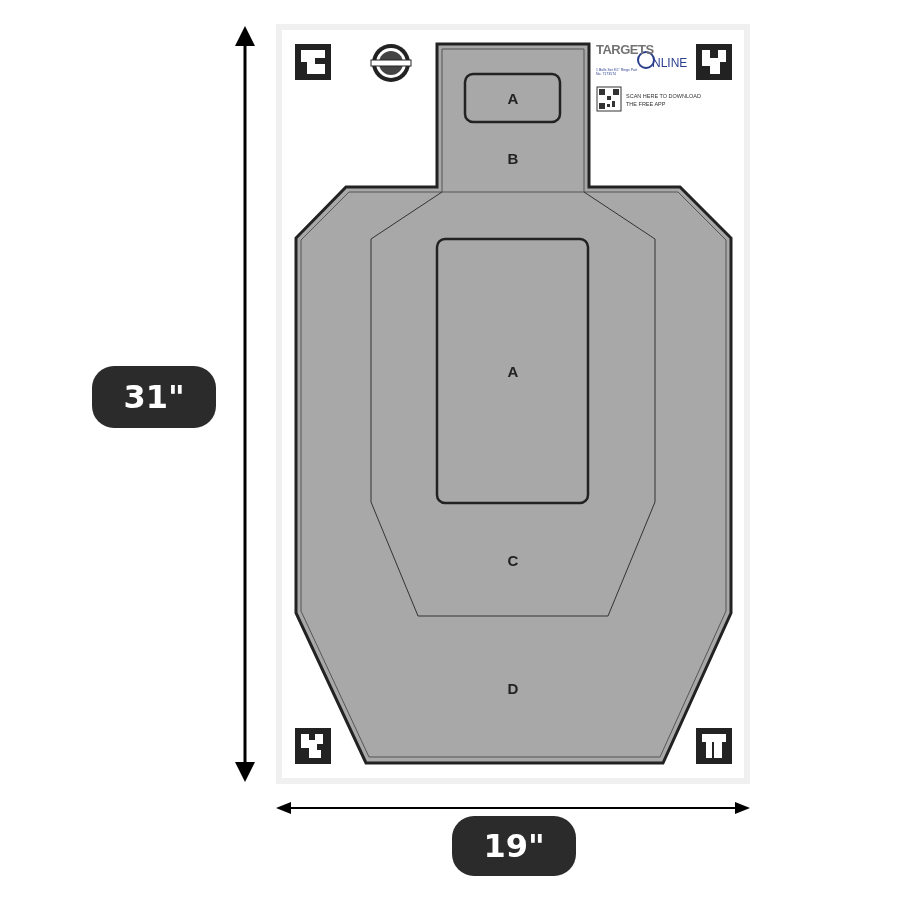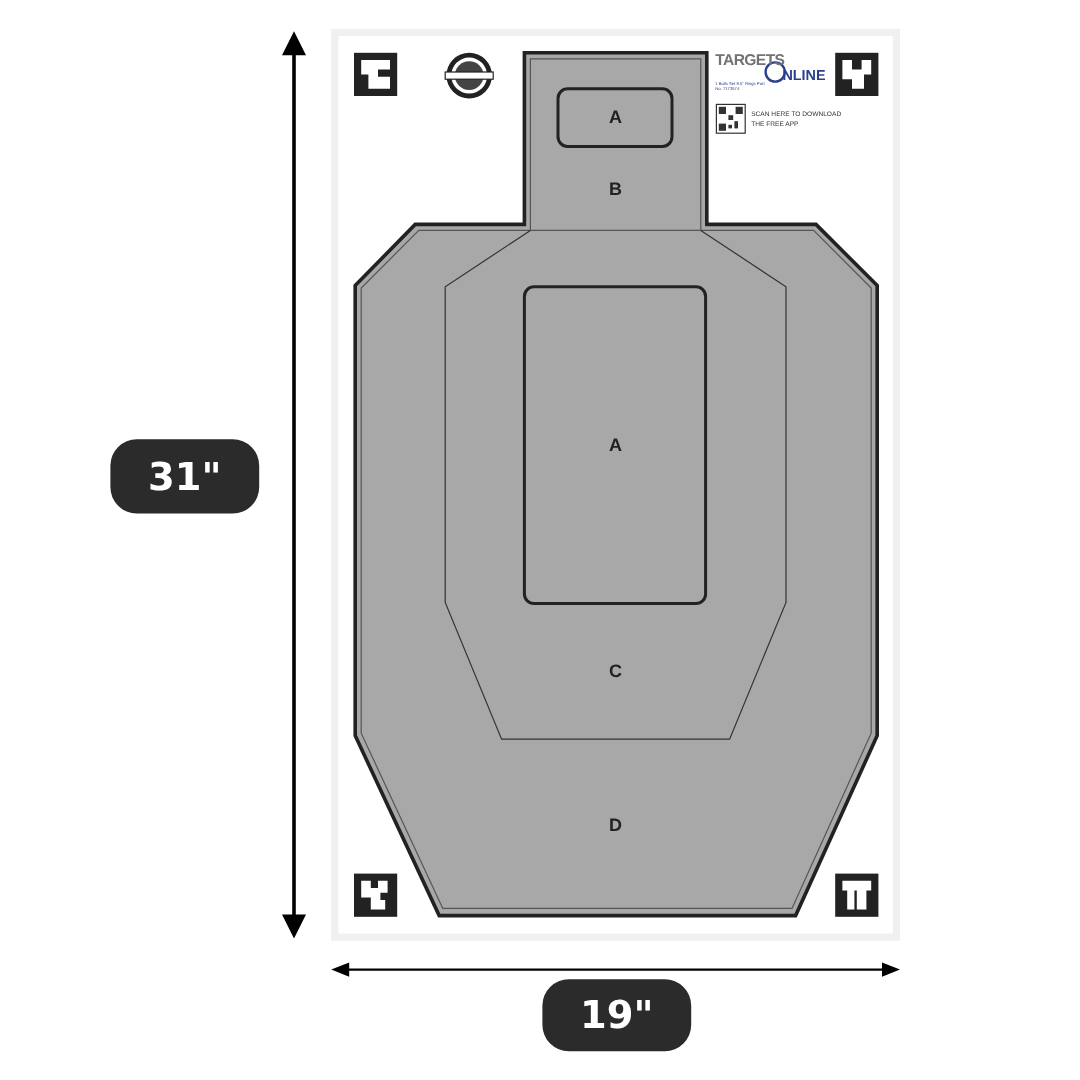--- a/index.html
+++ b/index.html
@@ -5,21 +5,21 @@
   html, body { margin:0; padding:0; background:#ffffff; }
   body { width:900px; height:900px; position:relative; overflow:hidden; font-family:"Liberation Sans", sans-serif; }
   .paper { position:absolute; left:276px; top:24px; width:474px; height:760px; background:#f0f0f0; }
   .paper-inner { position:absolute; left:6px; top:6px; right:6px; bottom:6px; background:#ffffff; }
   svg.art { position:absolute; left:0; top:0; width:900px; height:900px; }
   .pill { position:absolute; background:#2b2b2b; color:#ffffff; font-weight:bold; font-size:32px; border-radius:22px; display:flex; align-items:center; justify-content:center; font-family:"DejaVu Sans", sans-serif; }
   .pill-h { left:92px; top:366px; width:124px; height:62px; }
   .pill-w { left:452px; top:816px; width:124px; height:60px; }
   .zone { position:absolute; font-weight:bold; font-size:15px; color:#222; transform:translate(-50%,-50%); }
   .brand { position:absolute; left:596px; top:42px; font-size:13px; font-weight:bold; color:#737373; letter-spacing:-0.5px; }
-  .brand2 { position:absolute; left:652px; top:56px; font-size:12px; font-weight:bold; color:#2c3f8f; }
+  .brand2 { position:absolute; left:652px; top:56px; font-size:12px; font-weight:normal; color:#2c3f8f; }
   .tiny { position:absolute; font-size:3.5px; color:#2c3f8f; }
   .scan { position:absolute; left:626px; top:92px; font-size:5.5px; color:#333; line-height:8px; }
 </style>
 </head>
 <body>
 
 <div class="paper">
   <div class="paper-inner"></div>
 </div>
 

